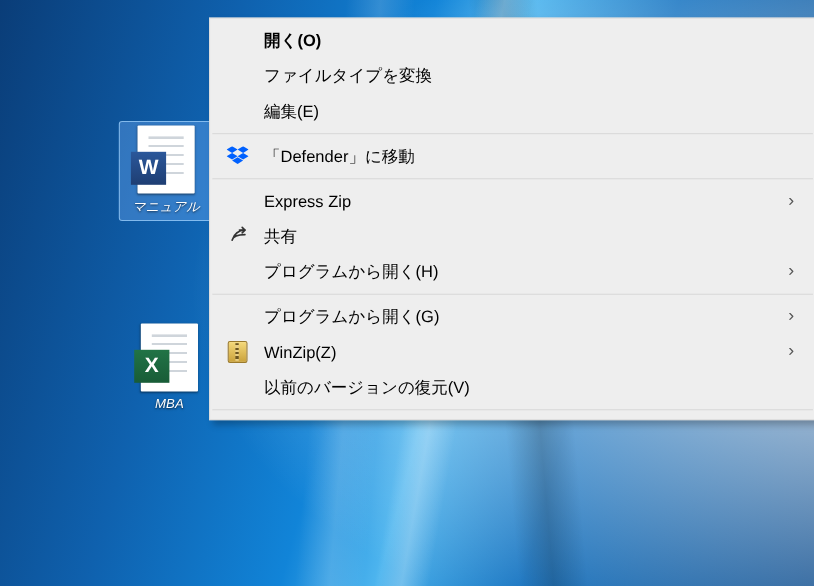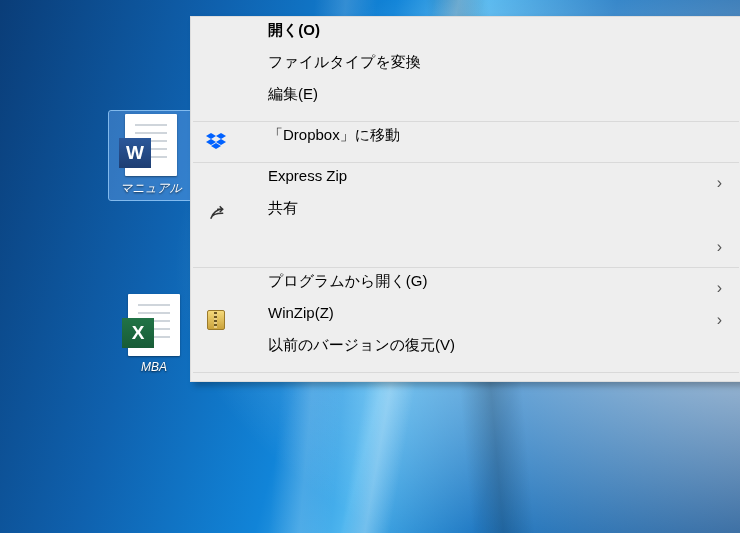--- a/index.html
+++ b/index.html
@@ -88,22 +88,23 @@
     top: 16px;
     width: 548px;
     background: #eeeeee;
     border: 1px solid #ddd;
     box-shadow: 4px 4px 6px rgba(0,0,0,0.25);
     padding: 4px 1px;
   }
   .menu-item {
     position: relative;
     display: flex;
+    align-items: center;
     height: 32px;
-    padding: 0 36px 0 76px;
+    padding: 0 36px 0 48px;
     cursor: default;
   }
   .menu-item.bold { font-weight: 700; }
   .menu-item.hovered { background: #d8d8d8; }
   .menu-sep {
     height: 1px;
     margin: 4px 1px;
     background: #d9d9d9;
   }
   .menu-icon {
@@ -190,39 +191,40 @@
       <svg width="20" height="18" viewBox="0 0 40 36">
           <g fill="#0061ff">
             <polygon points="10,0 20,6 10,12 0,6"></polygon>
             <polygon points="30,0 40,6 30,12 20,6"></polygon>
             <polygon points="10,12 20,18 10,24 0,18"></polygon>
             <polygon points="30,12 40,18 30,24 20,18"></polygon>
             <polygon points="20,20 30,26 20,32 10,26"></polygon>
           </g>
         </svg>
     </span>
-    <span>「Dropbox」に移動</span>
+    <span>「Defender」に移動</span>
   </div>
 
   <div class="menu-sep"></div>
 
   <div class="menu-item">
     <span>Express Zip</span>
     <span class="submenu-arrow">›</span>
   </div>
   <div class="menu-item">
     <span class="menu-icon ic-share">
       <svg width="20" height="20" viewBox="0 0 24 24" fill="none" stroke="#333" stroke-width="1.8" stroke-linecap="round" stroke-linejoin="round">
           <path d="M14 5 L20 5 L17 2 M20 5 L17 8"></path>
           <path d="M20 5 C 12 5 8 10 6 16 C 7 12 11 10 20 10" fill="none"></path>
         </svg>
     </span>
     <span>共有</span>
   </div>
   <div class="menu-item">
+    <span>プログラムから開く(H)</span>
     <span class="submenu-arrow">›</span>
   </div>
 
   <div class="menu-sep"></div>
 
   <div class="menu-item">
     <span>プログラムから開く(G)</span>
     <span class="submenu-arrow">›</span>
   </div>
   <div class="menu-item">

